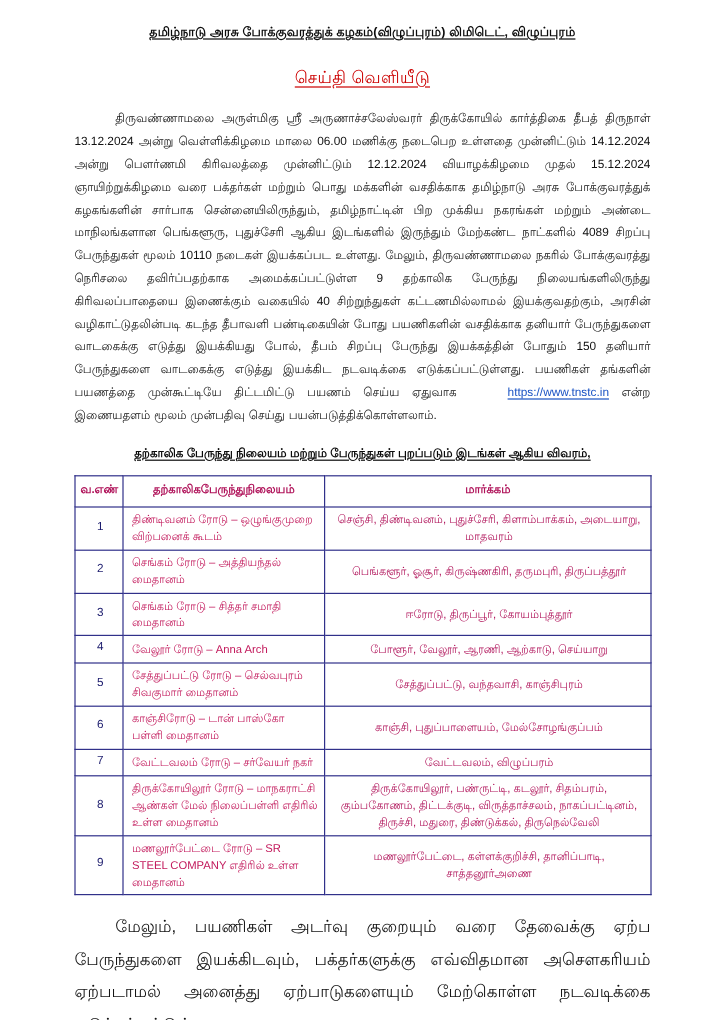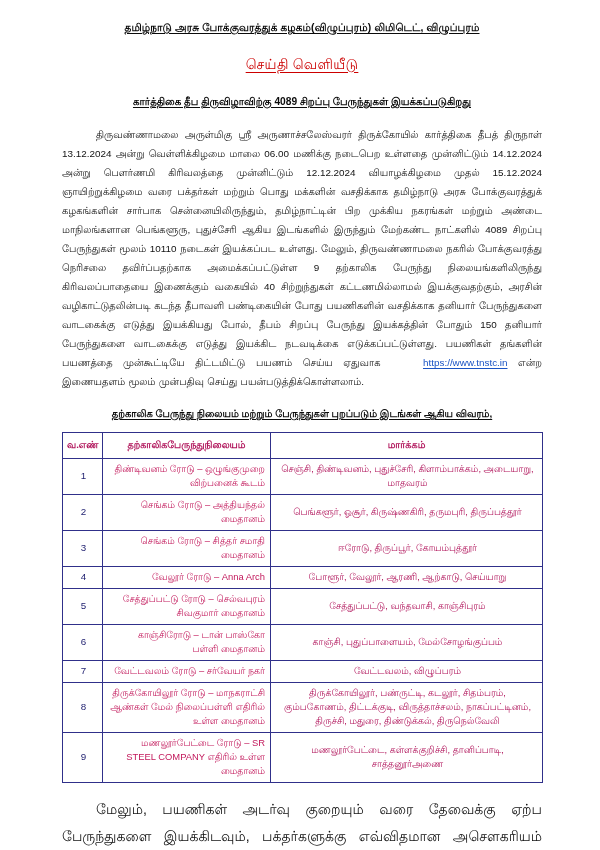--- a/index.html
+++ b/index.html
@@ -116,21 +116,21 @@
 
   td.sno {
     text-align: center;
     font-size: 9.8px;
     color: #1d1d6e;
     font-weight: normal;
   }
   td.stand {
     font-size: 9.4px;
     color: #c2185b;
-    text-align: right;
+    text-align: left;
   }
   td.route {
     font-size: 9.4px;
     color: #b0135a;
     text-align: center;
   }
 
   
   .closing {
     text-align: justify;
@@ -157,21 +157,20 @@
 </style>
 </head>
 <body>
 
 <div class="page">
 
   <div class="org-title">தமிழ்நாடு அரசு போக்குவரத்துக் கழகம்(விழுப்புரம்) லிமிடெட், விழுப்புரம்</div>
 
   <div class="press-release">செய்தி வெளியீடு</div>
 
-  <div class="subject">கார்த்திகை தீப திருவிழாவிற்கு 4089 சிறப்பு பேருந்துகள் இயக்கப்படுகிறது</div>
 
   <p class="para"><span>திருவண்ணாமலை அருள்மிகு ஸ்ரீ அருணாச்சலேஸ்வரர் திருக்கோயில் கார்த்திகை தீபத் திருநாள் 13.12.2024 அன்று வெள்ளிக்கிழமை மாலை 06.00 மணிக்கு நடைபெற உள்ளதை முன்னிட்டும் 14.12.2024 அன்று பௌர்ணமி கிரிவலத்தை முன்னிட்டும் 12.12.2024 வியாழக்கிழமை முதல் 15.12.2024 ஞாயிற்றுக்கிழமை வரை பக்தர்கள் மற்றும் பொது மக்களின் வசதிக்காக தமிழ்நாடு அரசு போக்குவரத்துக் கழகங்களின் சார்பாக சென்னையிலிருந்தும், தமிழ்நாட்டின் பிற முக்கிய நகரங்கள் மற்றும் அண்டை மாநிலங்களான பெங்களூரு, புதுச்சேரி ஆகிய இடங்களில் இருந்தும் மேற்கண்ட நாட்களில் 4089 சிறப்பு பேருந்துகள் மூலம் 10110 நடைகள் இயக்கப்பட உள்ளது. மேலும், திருவண்ணாமலை நகரில் போக்குவரத்து நெரிசலை தவிர்ப்பதற்காக அமைக்கப்பட்டுள்ள 9 தற்காலிக பேருந்து நிலையங்களிலிருந்து கிரிவலப்பாதையை இணைக்கும் வகையில் 40 சிற்றுந்துகள் கட்டணமில்லாமல் இயக்குவதற்கும், அரசின் வழிகாட்டுதலின்படி கடந்த தீபாவளி பண்டிகையின் போது பயணிகளின் வசதிக்காக தனியார் பேருந்துகளை வாடகைக்கு எடுத்து இயக்கியது போல், தீபம் சிறப்பு பேருந்து இயக்கத்தின் போதும் 150 தனியார் பேருந்துகளை வாடகைக்கு எடுத்து இயக்கிட நடவடிக்கை எடுக்கப்பட்டுள்ளது. பயணிகள் தங்களின் பயணத்தை முன்கூட்டியே திட்டமிட்டு பயணம் செய்ய ஏதுவாக </span><a class="link" href="#">https://www.tnstc.in</a><span> என்ற இணையதளம் மூலம் முன்பதிவு செய்து பயன்படுத்திக்கொள்ளலாம்.</span></p>
 
   <div class="table-caption">தற்காலிக பேருந்து நிலையம் மற்றும் பேருந்துகள் புறப்படும் இடங்கள் ஆகிய விவரம்,</div>
 
   <table class="routes">
     <colgroup>
       <col class="c-sno">
       <col class="c-stand">
       <col class="c-route">

